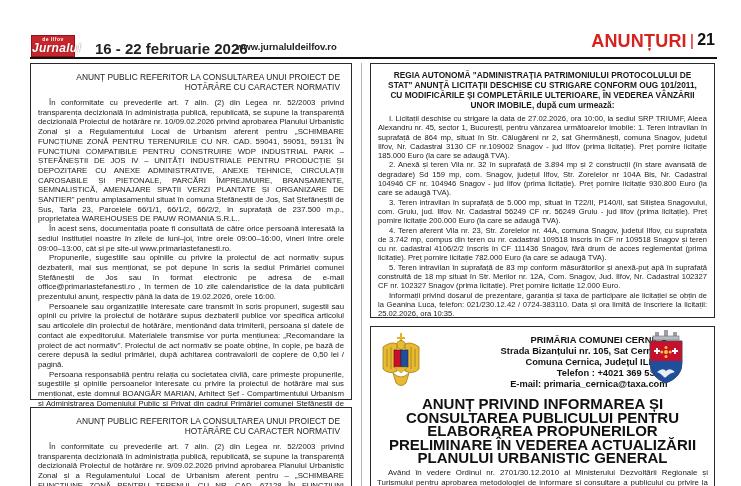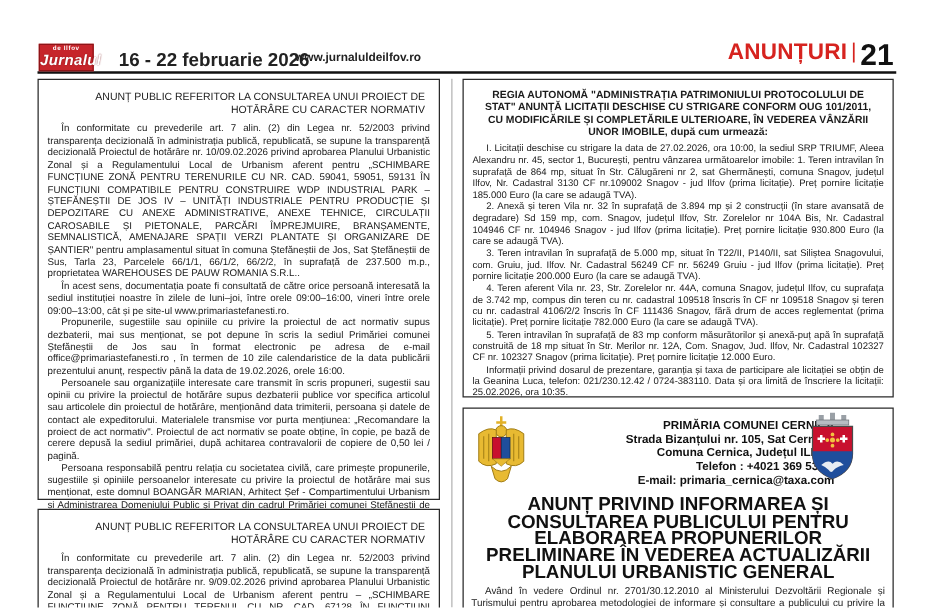--- a/index.html
+++ b/index.html
@@ -9,21 +9,21 @@
   
   .hdr-rule { position:absolute; left:30px; top:57px; width:687px; height:2px; background:#111; }
   .logo { position:absolute; left:31px; top:35px; width:44px; height:22px; background:#c6252b; border:1px solid #8e1418; text-align:center; }
   .logo-top { font-size:5px; color:#fff; font-weight:bold; line-height:6px; letter-spacing:0.5px; }
   .logo-main { font-size:12px; color:#fff; font-weight:bold; font-style:italic; line-height:13px; letter-spacing:0.3px; text-shadow:0 0 1px #7a1013; }
   .issue-date { position:absolute; left:95px; top:40px; font-size:15px; font-weight:bold; color:#222; }
   .site-url  { position:absolute; left:236px; top:41px; font-size:9.5px; font-weight:bold; color:#222; }
   .section-wrap { position:absolute; right:26px; top:31px; display:flex; align-items:flex-start; gap:3px; }
   .section-title { font-size:18px; font-weight:bold; color:#d6231f; letter-spacing:0.2px; }
   .section-sep { font-size:17px; color:#d6231f; font-weight:normal; }
-  .page-number { font-size:24px; font-weight:bold; color:#111; }
+  .page-number { font-size:16px; font-weight:bold; color:#111; }
 
   
   .col-divider { position:absolute; left:361px; top:63px; width:1px; height:423px; background:#b4b4b4; }
 
   .nbox { position:absolute; border:1px solid #2a2a2a; background:#fff; padding:6px 7px; }
   .box-a { left:30px;  top:63px;  width:322px; height:337px; }
   .box-b { left:30px;  top:407px; width:322px; height:110px; }
   .box-c { left:370px; top:63px;  width:345px; height:255px; padding:5px 7px; }
   .box-d { left:370px; top:326px; width:345px; height:190px; }
 

